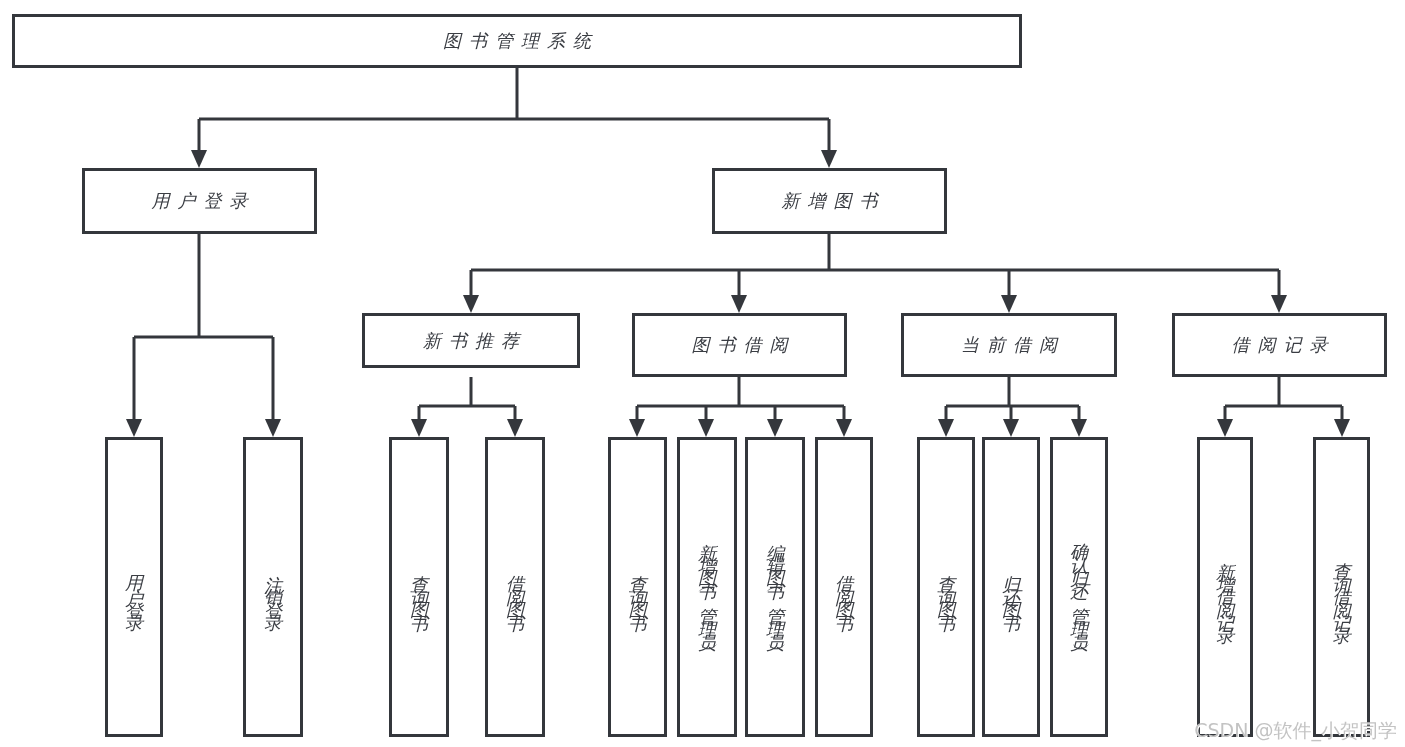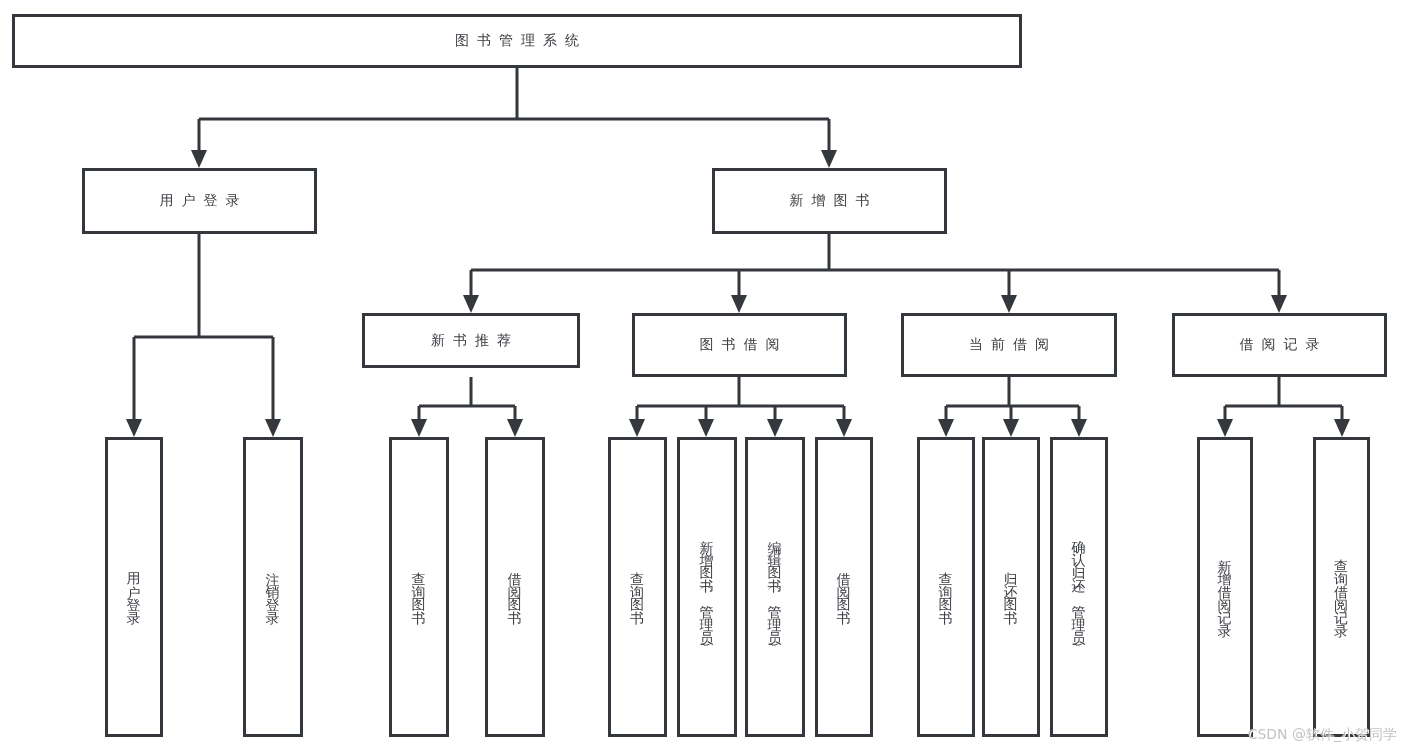--- a/index.html
+++ b/index.html
@@ -19,36 +19,37 @@
   }
   #connectors{position:absolute;left:0;top:0;width:1405px;height:747px;}
   .cline{stroke:var(--line);stroke-width:3;fill:none;}
   .ahead{fill:var(--line);stroke:none;}
   .node{
     position:absolute;
     box-sizing:border-box;
     border:3px solid var(--line);
     background:var(--bg);
     display:flex;align-items:center;justify-content:center;
-    font-size:14px;
+    font-size:18px;
     letter-spacing:8px;
     text-indent:8px;
     white-space:nowrap;
+    font-style:italic;
   }
   .vert{
     writing-mode:vertical-rl;
     text-orientation:mixed;
     letter-spacing:13px;
     text-indent:0;
     white-space:normal;
   }
   #watermark{
     position:absolute;
     right:8px;bottom:3px;
-    font-size:14px;
+    font-size:19px;
     letter-spacing:0;
     color:var(--wm);
     text-shadow:1px 1px 0 #ffffff;
   }
 </style>
 </head>
 <body>
 
 <div id="canvas">
 

